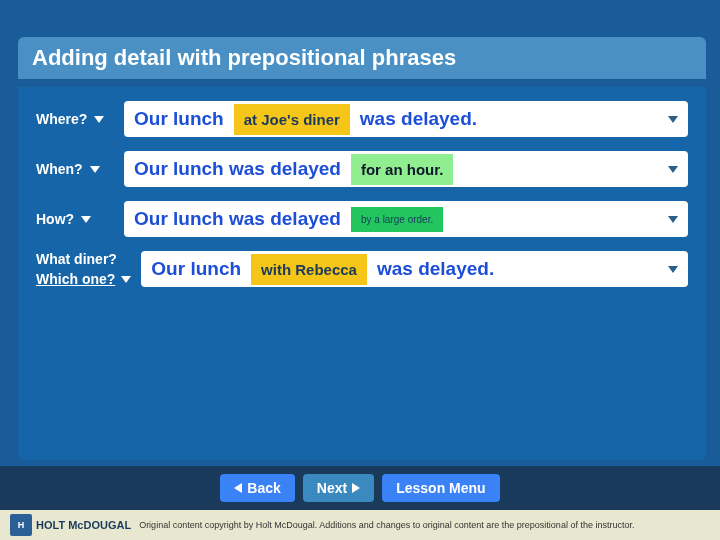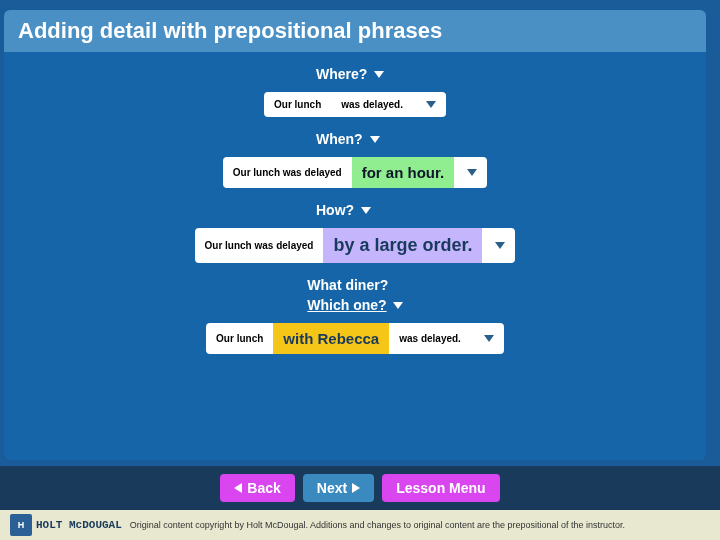--- a/index.html
+++ b/index.html
@@ -10,24 +10,25 @@
       background: #1a5c9a;
       font-family: Arial, sans-serif;
       overflow: hidden;
       display: flex;
       flex-direction: column;
     }
 
     .main-content {
       flex: 1;
       background: #1a5c9a;
-      padding: 10px 14px 6px 4px;
+      padding: 10px 14px 6px 18px;
       display: flex;
       flex-direction: column;
-      gap: 0;
+      gap: 8px;
+      margin-top: 27px;
     }
 
     .title-bar {
       background: #4a90c4;
       border-radius: 6px 6px 0 0;
       padding: 8px 14px;
       margin-bottom: 0;
     }
 
     .title-bar h1 {
@@ -75,21 +76,20 @@
       vertical-align: middle;
       margin-left: 3px;
       cursor: pointer;
     }
 
     .qa-row {
       display: flex;
       align-items: center;
       gap: 10px;
       margin-bottom: 4px;
-      flex-direction: column;
     }
 
     .question-label {
       color: #fff;
       font-size: 14px;
       font-weight: bold;
       min-width: 78px;
       display: flex;
       align-items: center;
       gap: 4px;
@@ -100,22 +100,22 @@
       border-radius: 4px;
       display: flex;
       align-items: center;
       gap: 0;
       padding: 0;
       overflow: hidden;
       flex: 1;
     }
 
     .sentence-plain {
-      color: #000000;
-      font-size: 10px;
+      color: #1d4ed8;
+      font-size: 19px;
       font-weight: bold;
       padding: 7px 10px;
       background: #fff;
       white-space: nowrap;
       border-radius: 14px;
     }
 
     .sentence-highlight {
       color: #1a3a5c;
       font-size: 15px;
@@ -129,24 +129,24 @@
       color: #0f172a;
       font-size: 15px;
       font-weight: bold;
       padding: 7px 10px;
       background: #90ee90;
       white-space: nowrap;
     }
 
     .sentence-highlight-teal {
       color: #1a3a5c;
-      font-size: 18px;
-      font-weight: bold;
-      padding: 7px 10px;
-      background: #c4b5fd;
+      font-size: 10px;
+      font-weight: normal;
+      padding: 7px 10px;
+      background: #22c55e;
       white-space: nowrap;
     }
 
     .sentence-end-arrow {
       margin-left: auto;
       padding: 7px 10px;
       background: #fff;
       display: flex;
       align-items: center;
     }
@@ -158,21 +158,21 @@
       align-items: center;
       justify-content: center;
       gap: 8px;
       padding: 0 14px;
     }
 
     .nav-btn {
       display: flex;
       align-items: center;
       gap: 5px;
-      background: #d946ef;
+      background: #3b82f6;
       color: #fff;
       border: none;
       border-radius: 4px;
       padding: 6px 14px;
       font-size: 14px;
       font-weight: bold;
       cursor: pointer;
       min-width: 70px;
       justify-content: center;
     }
@@ -244,20 +244,21 @@
   <div class="content-area">
 
 
     <div class="qa-row">
       <div class="question-label">
         <span>Where?</span>
         <span class="dropdown-arrow"></span>
       </div>
       <div class="sentence-box">
         <span class="sentence-plain">Our lunch</span>
+        <span class="sentence-highlight">at Joe's diner</span>
         <span class="sentence-plain">was delayed.</span>
         <div class="sentence-end-arrow">
           <span class="dropdown-arrow-dark"></span>
         </div>
       </div>
     </div>
 
     <div class="qa-row">
       <div class="question-label">
         <span>When?</span>
@@ -318,16 +319,16 @@
     <span class="arrow-right"></span>
   </button>
   <button class="nav-btn">
     <span>Lesson Menu</span>
   </button>
 </div>
 
 <div class="footer-bar">
   <div class="footer-logo">
     <div class="logo-icon">H</div>
-    <span style="font-size:11px;font-weight:bold;color:#1a3a5c;font-family:Liberation Mono, monospace;">HOLT McDOUGAL</span>
+    <span style="font-size:11px;font-weight:bold;color:#1a3a5c;">HOLT McDOUGAL</span>
   </div>
   <span class="footer-text">Original content copyright by Holt McDougal. Additions and changes to original content are the prepositional of the instructor.</span>
 </div>
 
 </body></html>

